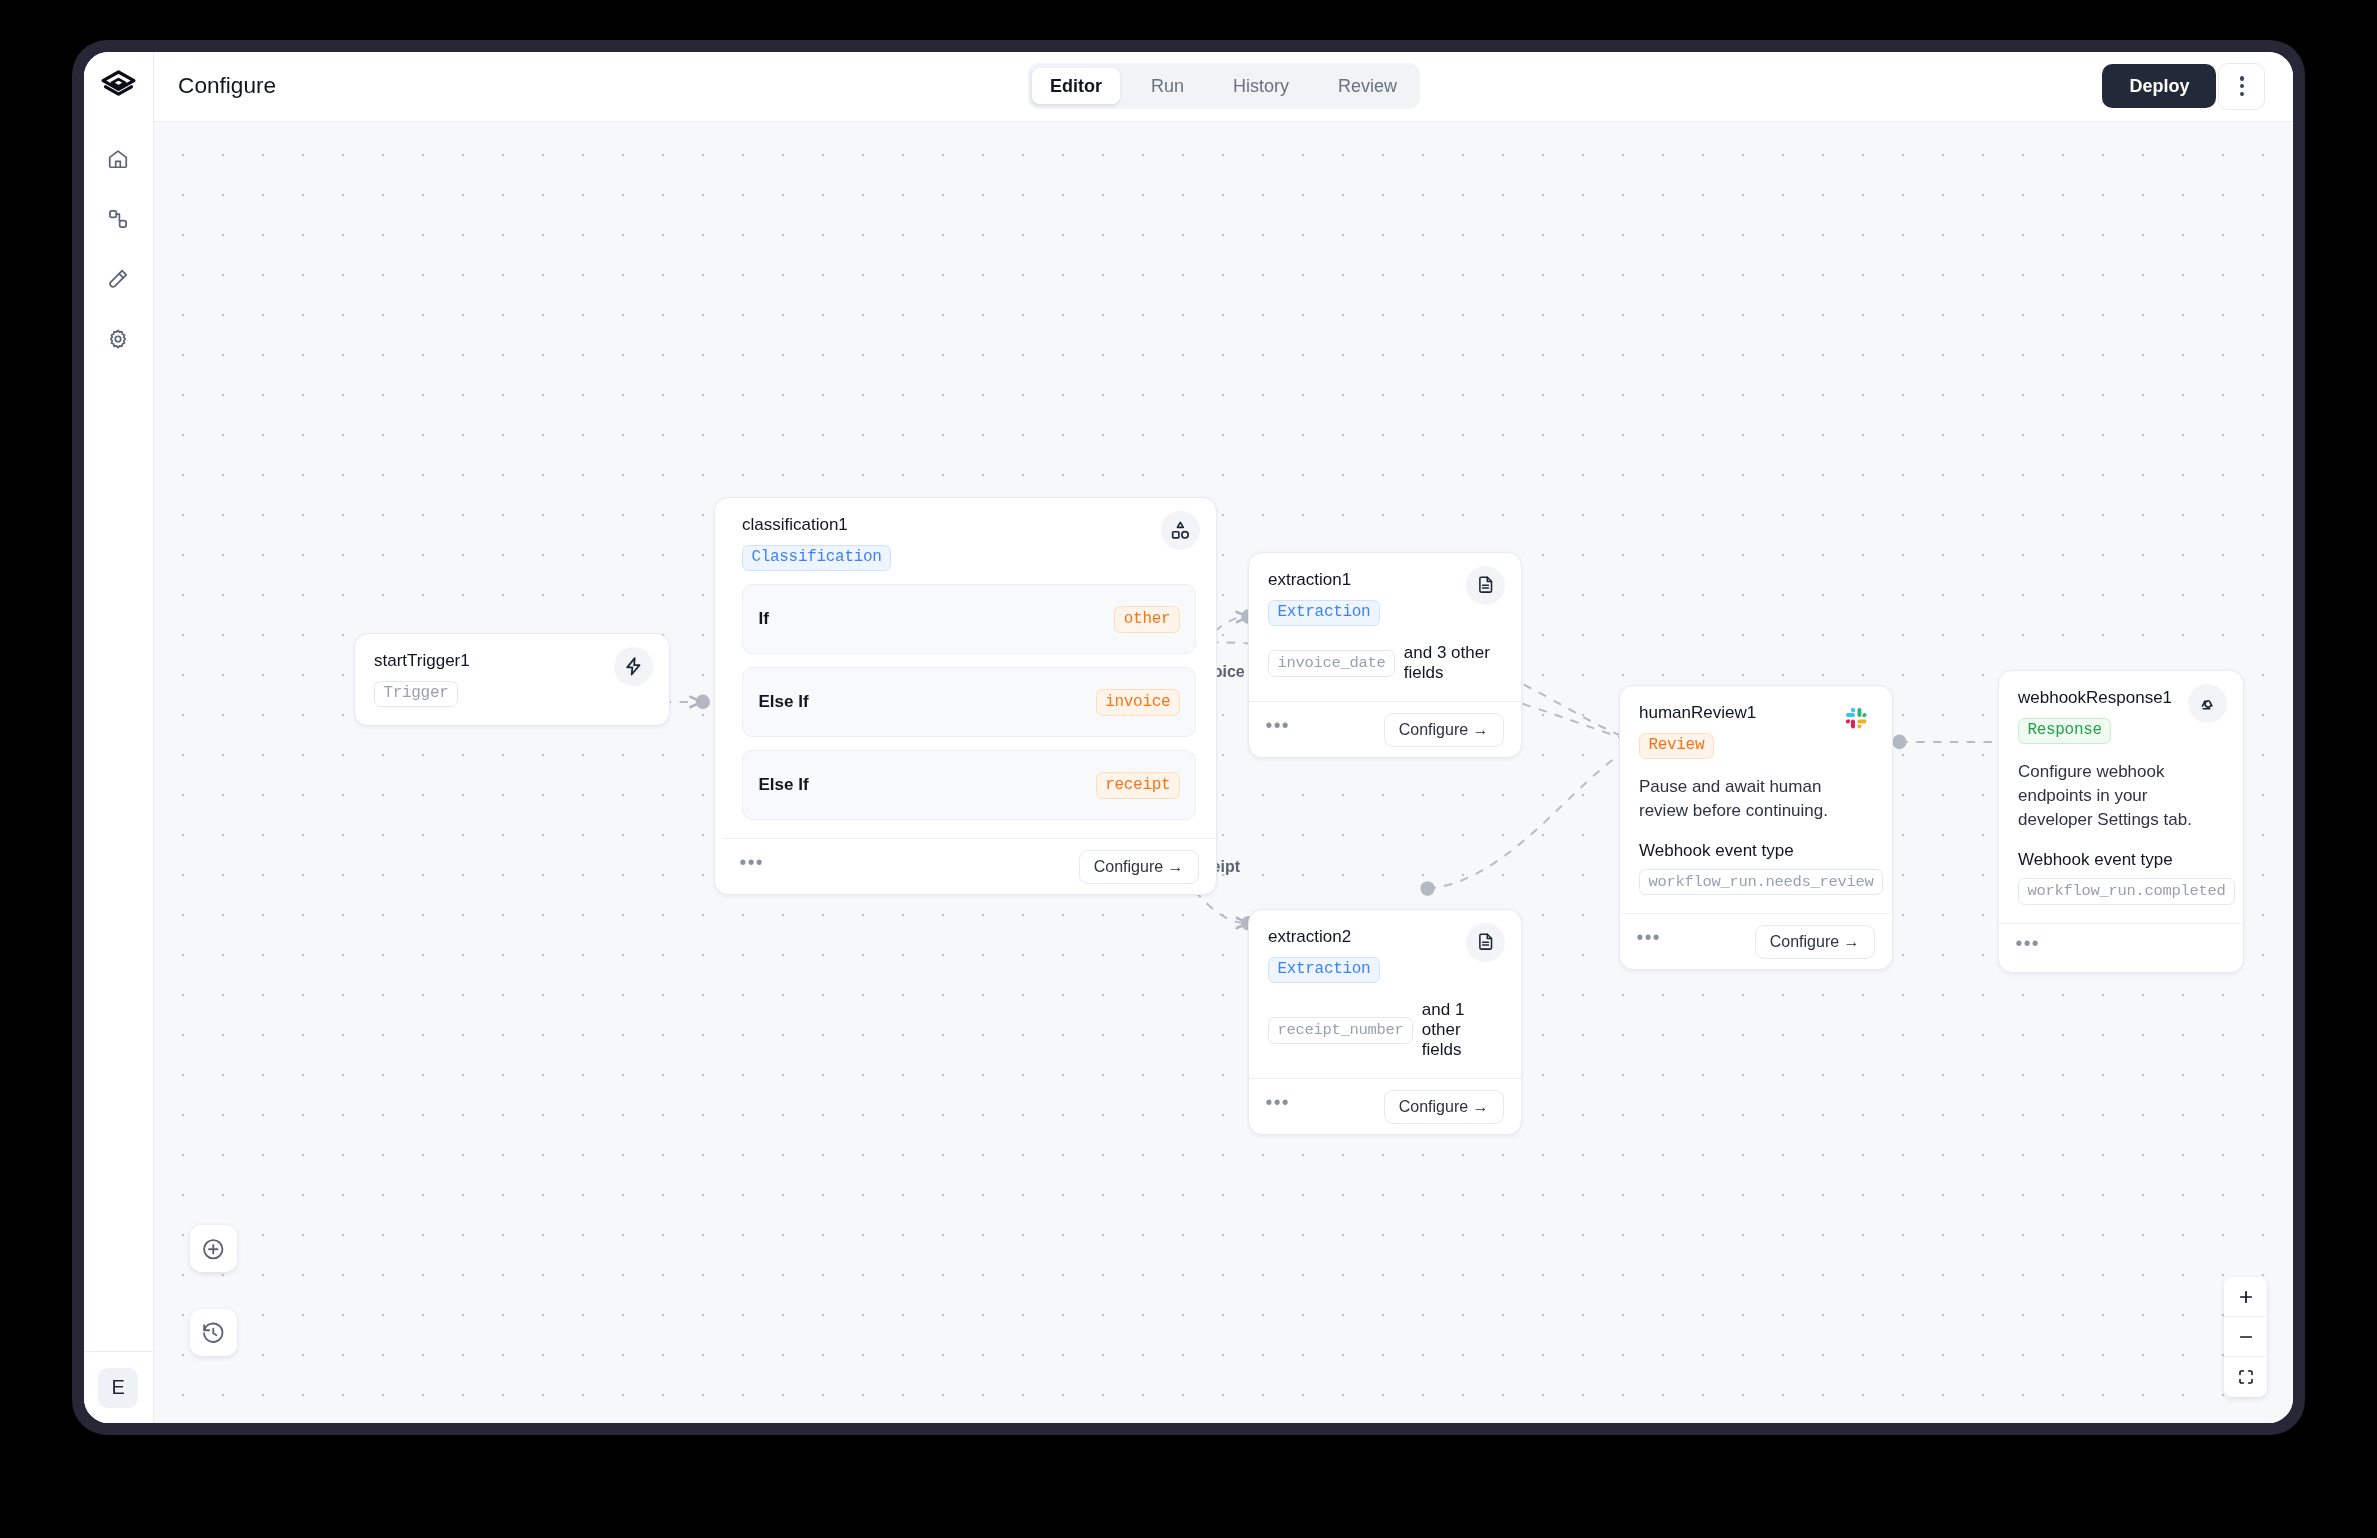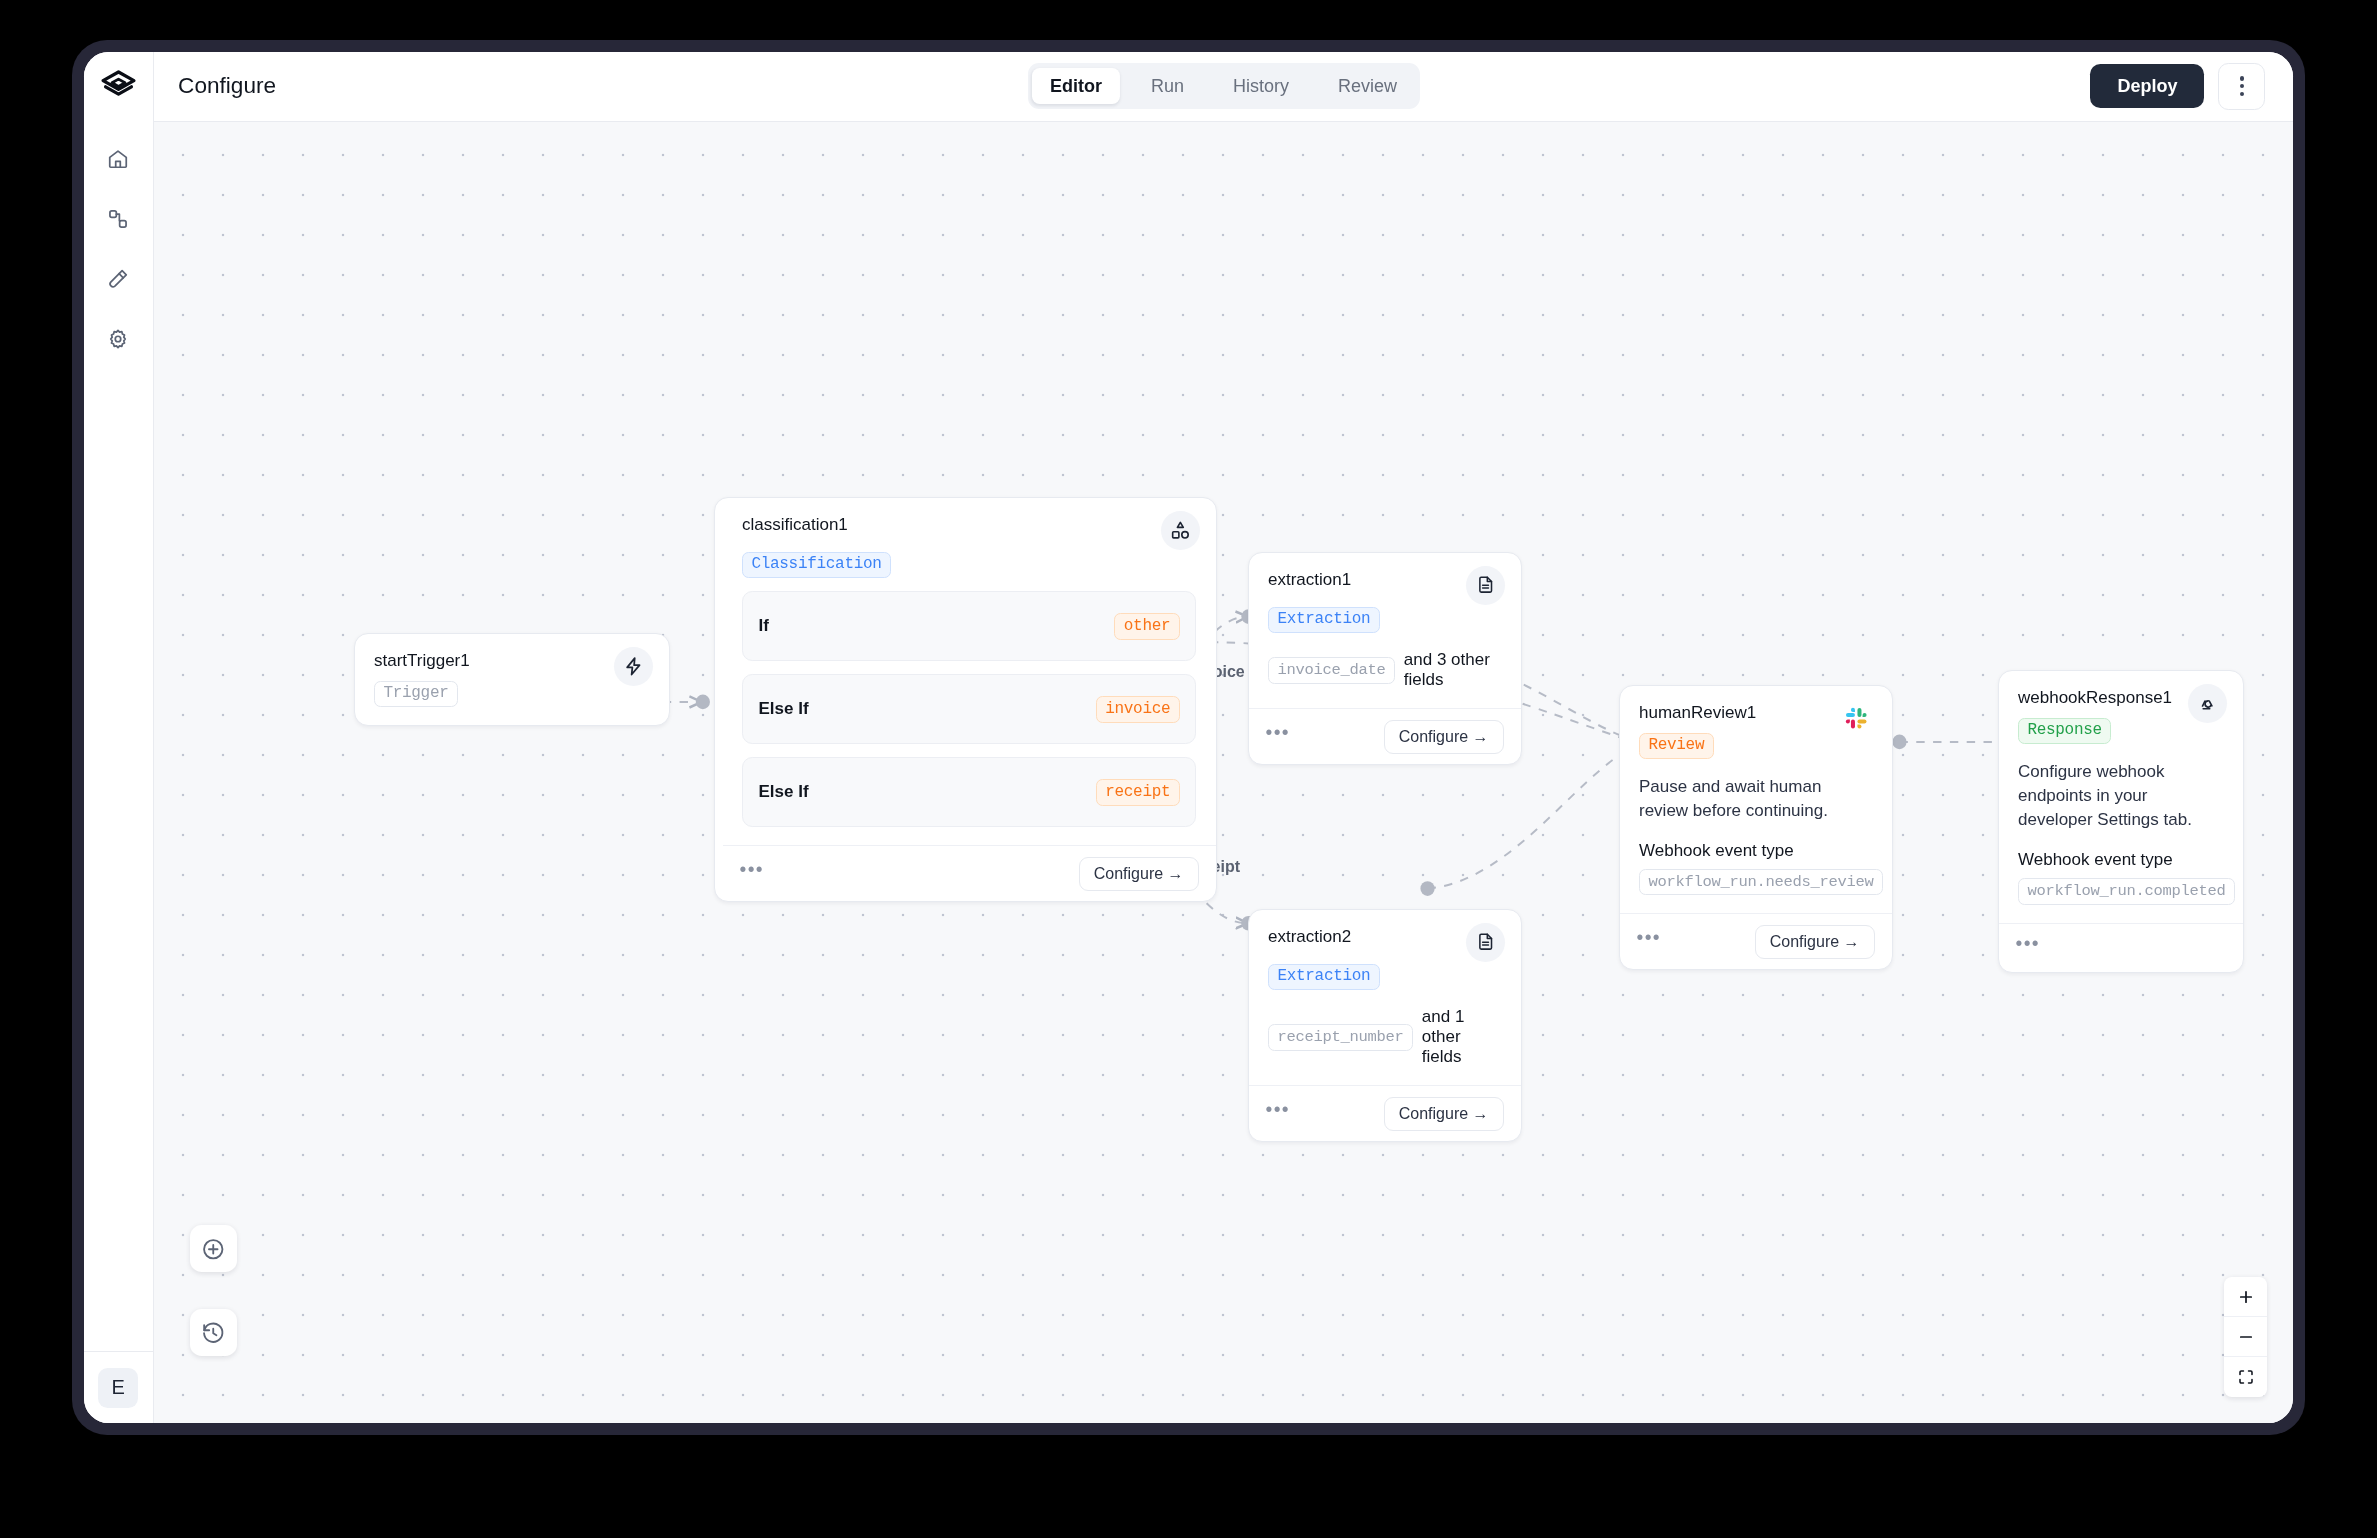--- a/index.html
+++ b/index.html
@@ -107,21 +107,21 @@
     white-space: nowrap;
   }
   .tab.active {
     background: #ffffff;
     color: #11161f;
     font-weight: 700;
     box-shadow: 0 1.3px 3.2px rgba(16,24,40,.09);
   }
   #topbar-right {
     margin-left: auto;
-    display: flex; align-items: center; gap: 14px;
+    display: flex; align-items: center; gap: 2px;
   }
   #deploy-button {
     background: #222a3a;
     color: #ffffff;
     font-size: 18px;
     font-weight: 700;
     border: none;
     border-radius: 10.3px;
     padding: 11.6px 27px;
     cursor: pointer;
@@ -168,21 +168,21 @@
     display: flex; align-items: center; justify-content: center;
   }
   .node-icon.plain { background: transparent; }
   .badge {
     display: inline-block;
     font-size: 16px;
     padding: 2.6px 8.4px 3.9px 8.4px;
     border-radius: 6.5px;
     letter-spacing: -0.3px;
   }
-  .badge-blue { background: #eef5ff; border: 1.3px solid #cfe1fd; color: #3b82f6; margin-top: 7px; }
+  .badge-blue { background: #eef5ff; border: 1.3px solid #cfe1fd; color: #3b82f6; }
   .badge-gray { background: #ffffff; border: 1.3px solid #e3e7ee; color: #9aa1ae; }
   .badge-orange { background: #fff4ea; border: 1.3px solid #ffdcbb; color: #f97316; }
   .badge-green { background: #effaf1; border: 1.3px solid #c7ecd0; color: #22a04a; }
 
   .chip {
     display: inline-block;
     font-size: 15.5px;
     padding: 2.6px 8.4px 3.9px 8.4px;
     border-radius: 6.5px;
     border: 1.3px solid #e3e7ee;

